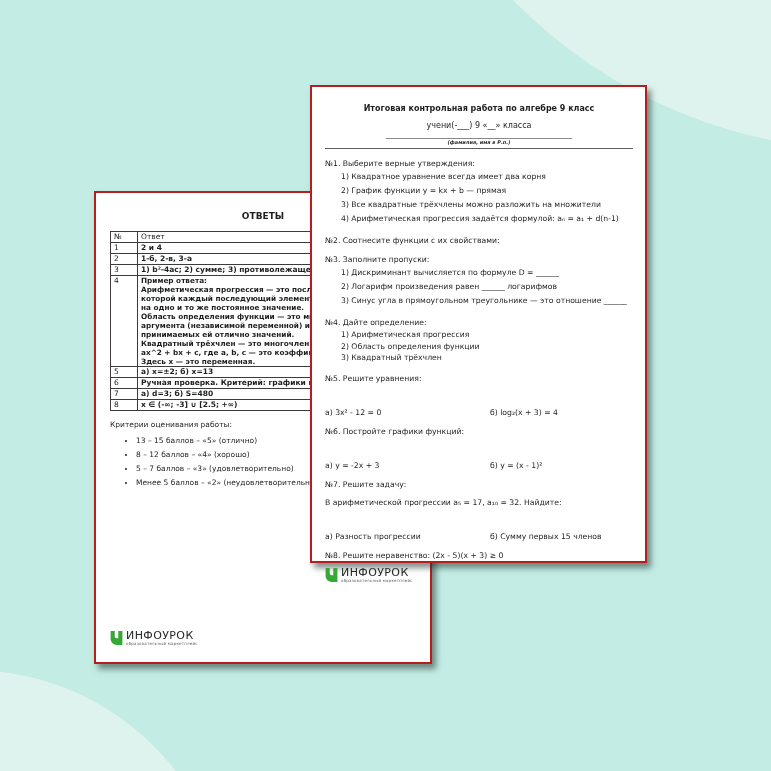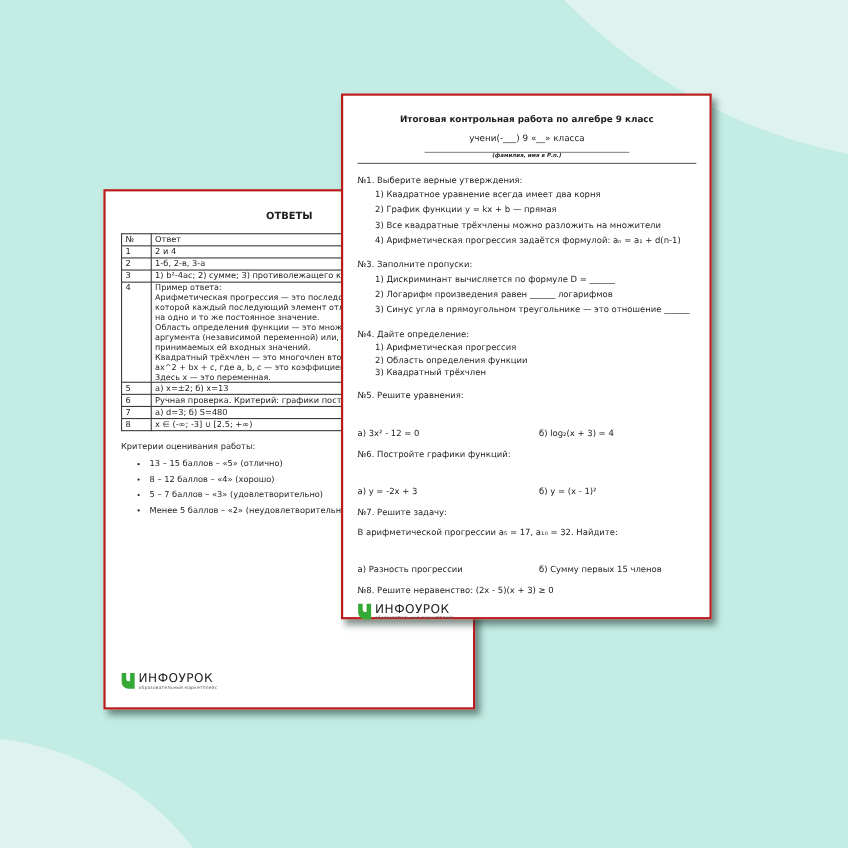--- a/index.html
+++ b/index.html
@@ -2,28 +2,28 @@
 <html><head>
 <meta charset="utf-8">
 <style>
   html,body{margin:0;padding:0;}
   .canvas{position:relative;width:771px;height:771px;overflow:hidden;
           font-family:"DejaVu Sans",sans-serif;color:#1c1f1e;}
   .blob{position:absolute;border-radius:50%;}
   .page{position:absolute;background:#ffffff;box-sizing:border-box;
         border:2px solid #b91c1c;box-shadow:4px 5px 6px rgba(30,52,46,.55);}
   
-  #answers-page{left:94px;top:172px;width:338px;height:473px;z-index:1;
+  #answers-page{left:94px;top:191px;width:338px;height:473px;z-index:1;
                 padding:14px 14px 0 14px;}
   .ans-title{text-align:center;font-weight:bold;font-size:9px;margin:4px 0 10px 0;}
   table.ans{border-collapse:collapse;table-layout:fixed;width:314px;font-size:7.5px;}
   table.ans th,table.ans td{border:1px solid #3c3c3c;padding:0 3px;text-align:left;
        vertical-align:top;font-weight:normal;line-height:10px;white-space:nowrap;overflow:hidden;}
   table.ans .c1{width:20px;}
-  .ans-line{white-space:nowrap;overflow:hidden;line-height:10px;}
+  .ans-line{white-space:nowrap;overflow:hidden;line-height:10px;font-weight:bold;}
   .ans-line.tight{line-height:9px;font-size:7.3px;}
   .crit-title{font-size:7.5px;margin:9px 0 5px 0;}
   ul.crit{margin:0;padding:0 0 0 26px;font-size:7.5px;line-height:14px;}
   
   #test-page{left:310px;top:85px;width:337px;height:478px;z-index:2;
              padding:12px 12px 0 13px;font-size:7.7px;}
   .t-title{text-align:center;font-weight:bold;font-size:8px;margin-top:5px;}
   .t-sub{text-align:center;font-size:8px;margin-top:8px;}
   .short-line{width:186px;margin:8px auto 0 auto;border-top:1px solid #8a8a8a;}
   .hint{text-align:center;font-size:5px;font-weight:bold;font-style:italic;
@@ -83,21 +83,21 @@
       </tr>
       <tr>
         <td>4</td>
         <td>
           <div class="ans-line tight">Пример ответа:</div>
           <div class="ans-line tight">Арифметическая прогрессия — это последовательность, в</div>
           <div class="ans-line tight">которой каждый последующий элемент отличается от предыдущего</div>
           <div class="ans-line tight">на одно и то же постоянное значение.</div>
           <div class="ans-line tight">Область определения функции — это множество всех значений</div>
           <div class="ans-line tight">аргумента (независимой переменной) или, иными словами,</div>
-          <div class="ans-line tight">принимаемых ей входных значений.</div>
+          <div class="ans-line tight">принимаемых ей отлично значений.</div>
           <div class="ans-line tight">Квадратный трёхчлен — это многочлен второй степени вида</div>
           <div class="ans-line tight">ax^2 + bx + c, где a, b, c — это коэффициенты, причём a ≠ 0.</div>
           <div class="ans-line tight">Здесь x — это переменная.</div>
         </td>
       </tr>
       <tr>
         <td>5</td>
         <td>
               <div class="ans-line">а) x=±2; б) x=13</div>
             </td>
@@ -152,20 +152,21 @@
     <div class="full-line"></div>
 
     <div class="q-title">№1. Выберите верные утверждения:</div>
     <div class="q-items">
       <div>1) Квадратное уравнение всегда имеет два корня</div>
       <div>2) График функции y = kx + b — прямая</div>
       <div>3) Все квадратные трёхчлены можно разложить на множители</div>
       <div>4) Арифметическая прогрессия задаётся формулой: aₙ = a₁ + d(n-1)</div>
     </div>
 
+    <div class="q-title">№2. Соотнесите функции с их свойствами:</div>
 
     <div class="q-title">№3. Заполните пропуски:</div>
     <div class="q-items">
       <div>1) Дискриминант вычисляется по формуле D = ______</div>
       <div>2) Логарифм произведения равен ______ логарифмов</div>
       <div>3) Синус угла в прямоугольном треугольнике — это отношение ______</div>
     </div>
 
     <div class="q-title">№4. Дайте определение:</div>
     <div class="q-items" style="line-height:11.5px;">

